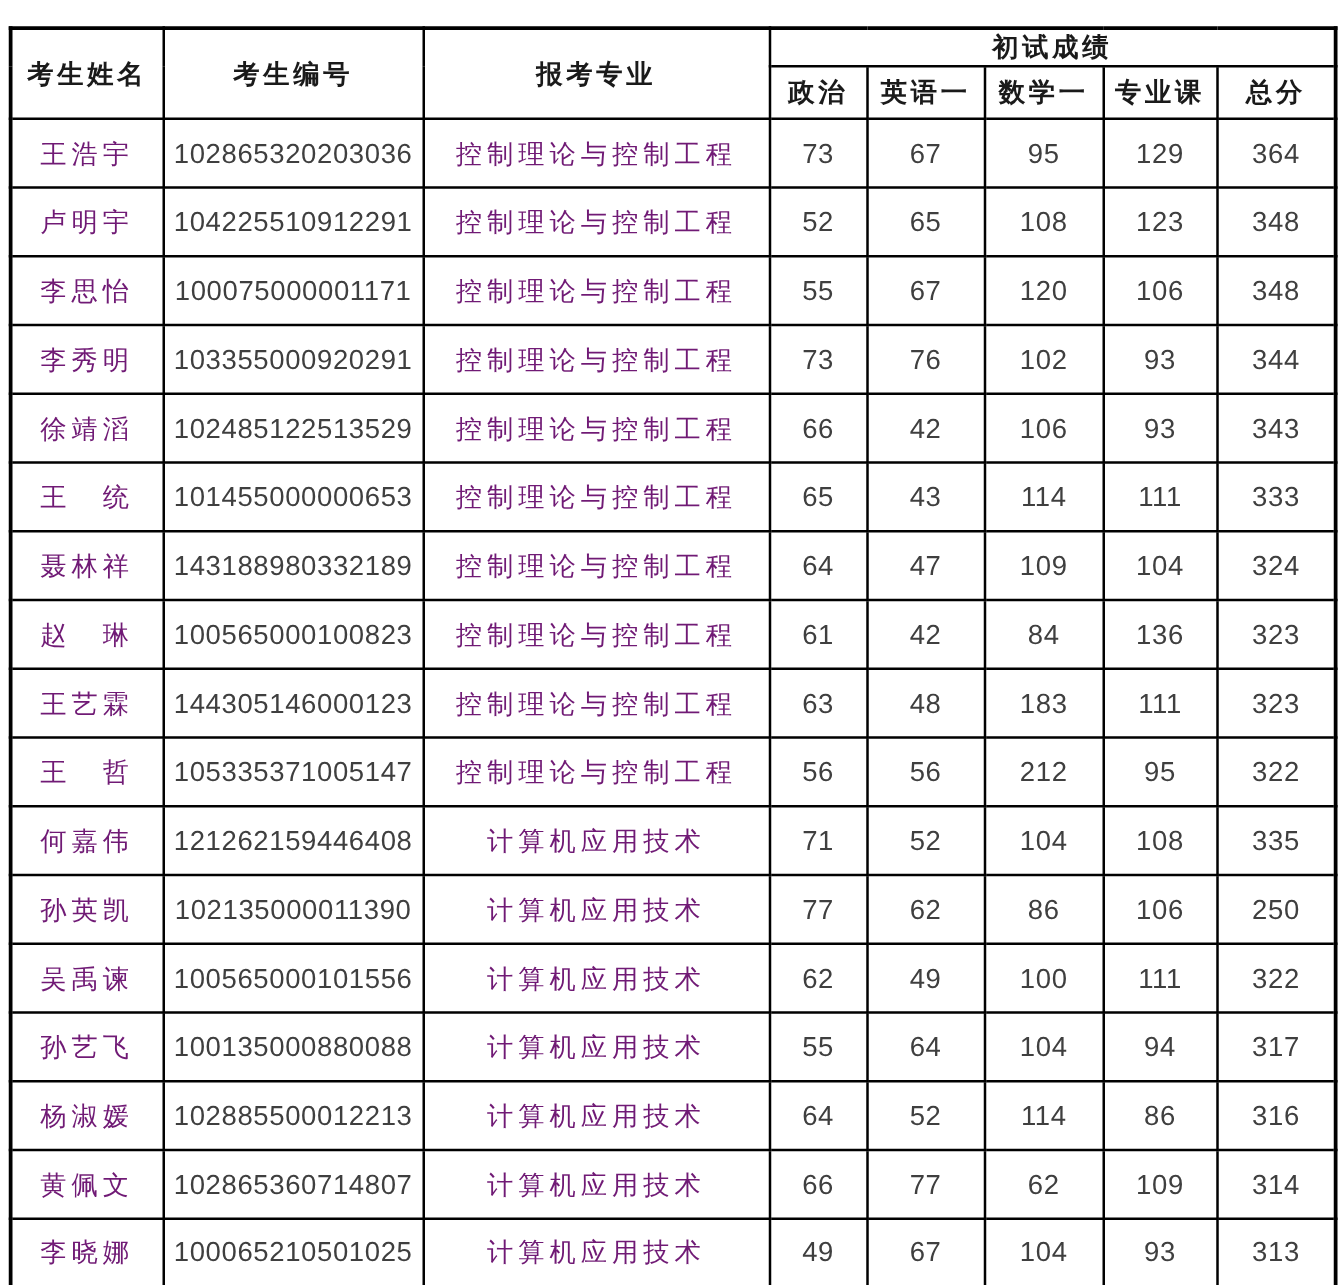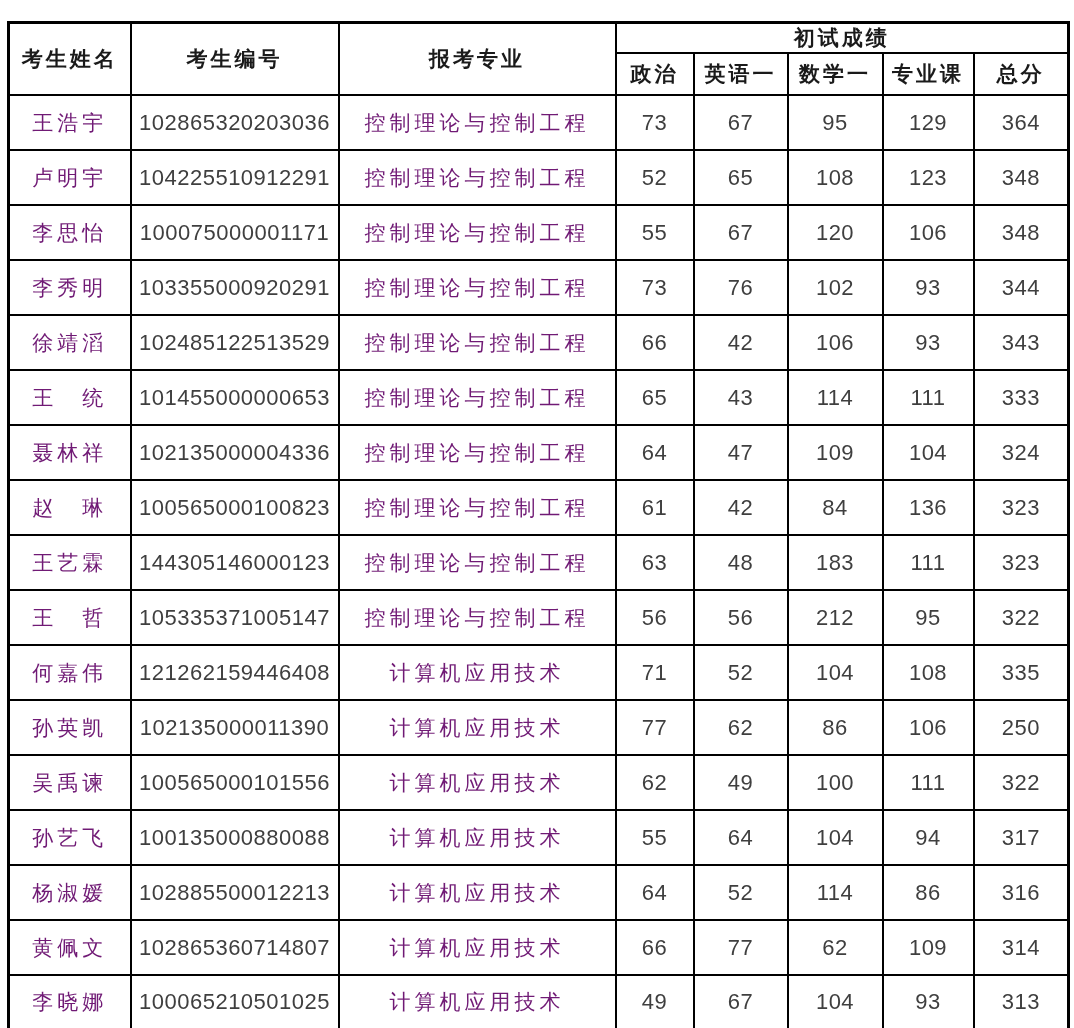--- a/index.html
+++ b/index.html
@@ -146,21 +146,21 @@
       <td class="num">101455000000653</td>
       <td class="cjk">控制理论与控制工程</td>
       <td class="num">65</td>
       <td class="num">43</td>
       <td class="num">114</td>
       <td class="num">111</td>
       <td class="num">333</td>
     </tr>
         <tr>
       <td class="cjk">聂林祥</td>
-      <td class="num">102135000004336</td>
+      <td class="num">143188980332189</td>
       <td class="cjk">控制理论与控制工程</td>
       <td class="num">64</td>
       <td class="num">47</td>
       <td class="num">109</td>
       <td class="num">104</td>
       <td class="num">324</td>
     </tr>
         <tr>
       <td class="cjk">赵　琳</td>
       <td class="num">100565000100823</td>

